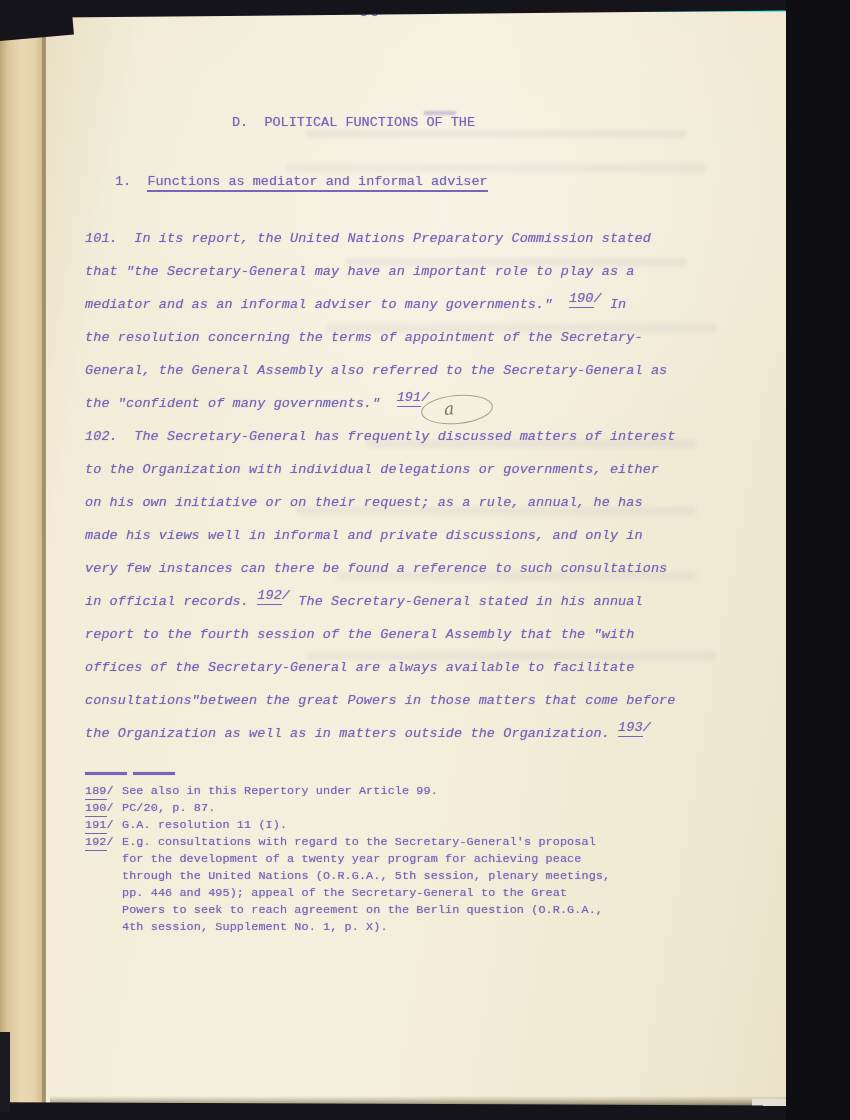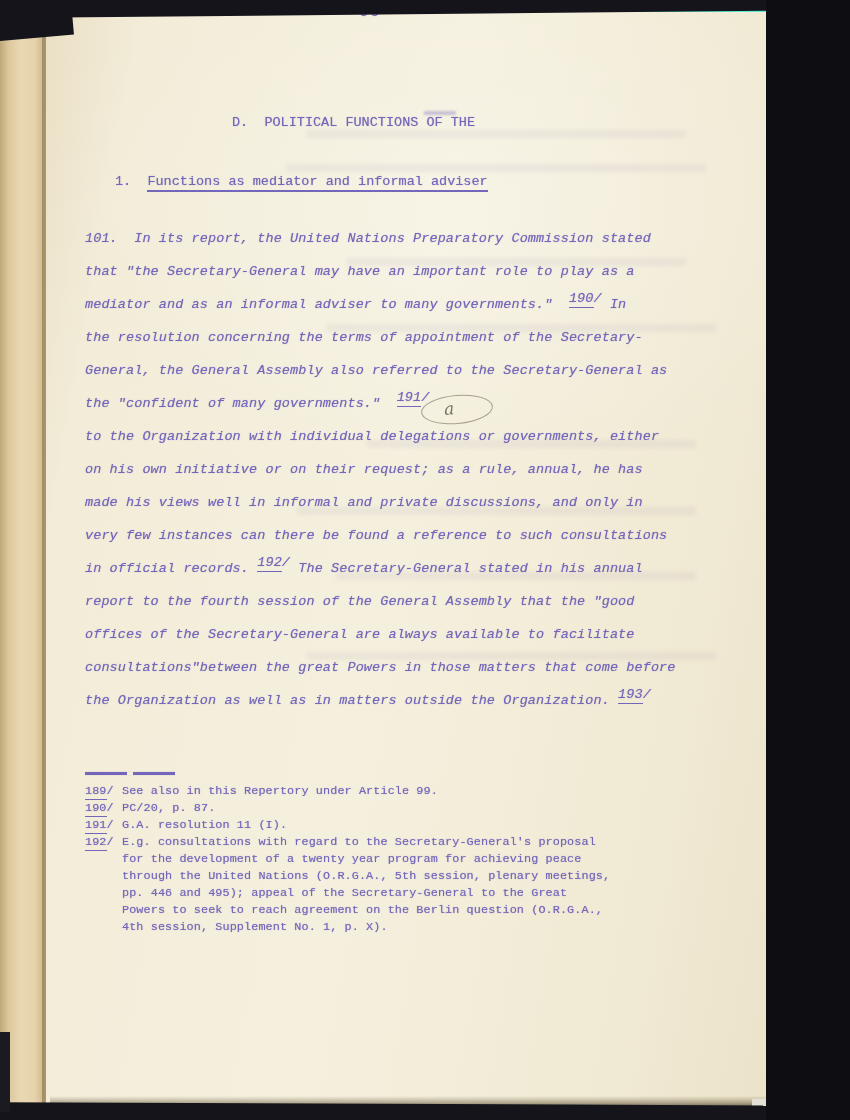--- a/index.html
+++ b/index.html
@@ -1,17 +1,17 @@
 <!DOCTYPE html>
 <html><head>
 <meta charset="utf-8">
 <style>
   html,body{margin:0;padding:0;background:#0e0e12;}
   .scan{position:relative;width:766px;height:1120px;overflow:hidden;background:#5eead4;
-        font-family:"Liberation Mono","DejaVu Sans Mono",monospace;}
+        font-family:"Liberation Mono","DejaVu Sans Mono",monospace;padding-left:20px;}
   
   .right-dark{position:absolute;left:836px;top:0;width:14px;height:1120px;background:#272730;}
   .page-left-edge{position:absolute;left:0;top:28px;width:46px;height:1080px;
       background:linear-gradient(to right,#bda878 0%,#dcc79c 18%,#e9d8b3 45%,#e6d3ab 75%,#cab386 100%);}
   .fold-shadow{position:absolute;left:42px;top:24px;width:16px;height:1086px;
       background:linear-gradient(to right,rgba(110,90,55,0.5),rgba(110,90,55,0.12) 55%,rgba(110,90,55,0));}
   .page{position:absolute;left:46px;top:12px;width:768px;height:1096px;
       background:
         radial-gradient(ellipse 600px 380px at 55% 18%,rgba(255,255,255,0.25),rgba(255,255,255,0) 70%),
         linear-gradient(100deg,#eadfc4 0%,#f2ecd8 10%,#f5f0de 45%,#f0e9d3 80%,#e9e0c6 100%);}
@@ -92,26 +92,27 @@
 
   <div id="para-0" class="para ink" style="top:222px">
       <div class="bline">101.  In its report, the United Nations Preparatory Commission stated</div>
       <div class="bline">that "the Secretary-General may have an important role to play as a</div>
       <div class="bline">mediator and as an informal adviser to many governments."  <span class="fnref"><span class="u">190</span>/</span> In</div>
       <div class="bline">the resolution concerning the terms of appointment of the Secretary-</div>
       <div class="bline">General, the General Assembly also referred to the Secretary-General as</div>
       <div class="bline">the "confident of many governments."  <span class="fnref"><span class="u">191</span>/</span></div>
     </div>
   <div id="para-1" class="para ink" style="top:420px">
+      <div class="bline">102.  The Secretary-General has frequently discussed matters of interest</div>
       <div class="bline">to the Organization with individual delegations or governments, either</div>
       <div class="bline">on his own initiative or on their request; as a rule, annual, he has</div>
       <div class="bline">made his views well in informal and private discussions, and only in</div>
       <div class="bline">very few instances can there be found a reference to such consultations</div>
       <div class="bline">in official records. <span class="fnref"><span class="u">192</span>/</span> The Secretary-General stated in his annual</div>
-      <div class="bline">report to the fourth session of the General Assembly that the "good</div>
+      <div class="bline">report to the fourth session of the General Assembly that the "with</div>
       <div class="bline">offices of the Secretary-General are always available to facilitate</div>
       <div class="bline">consultations"between the great Powers in those matters that come before</div>
       <div class="bline">the Organization as well as in matters outside the Organization. <span class="fnref"><span class="u">193</span>/</span></div>
     </div>
 
   <div class="circled-a">
     <span class="letter">a</span>
   </div>
 
   <div class="separator"></div>

